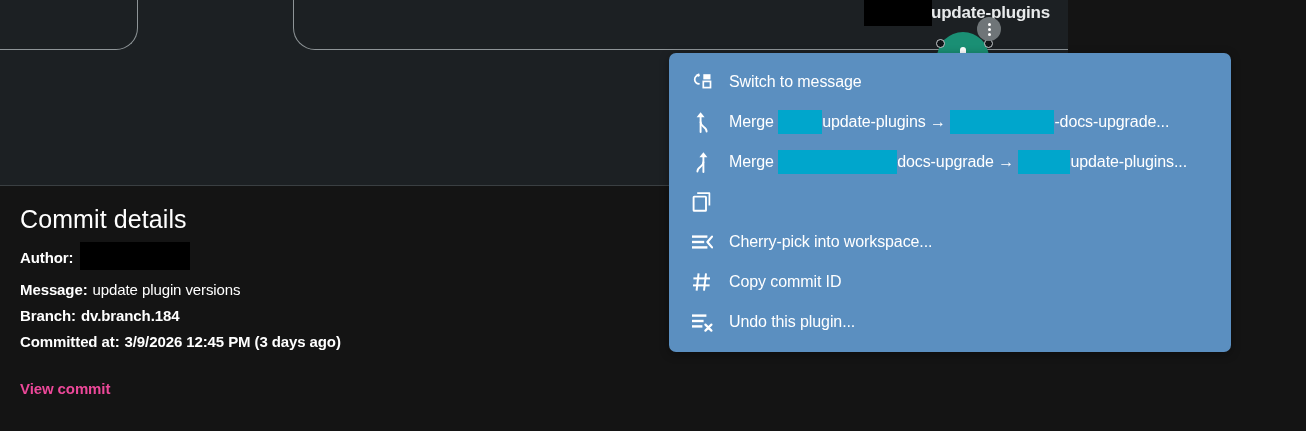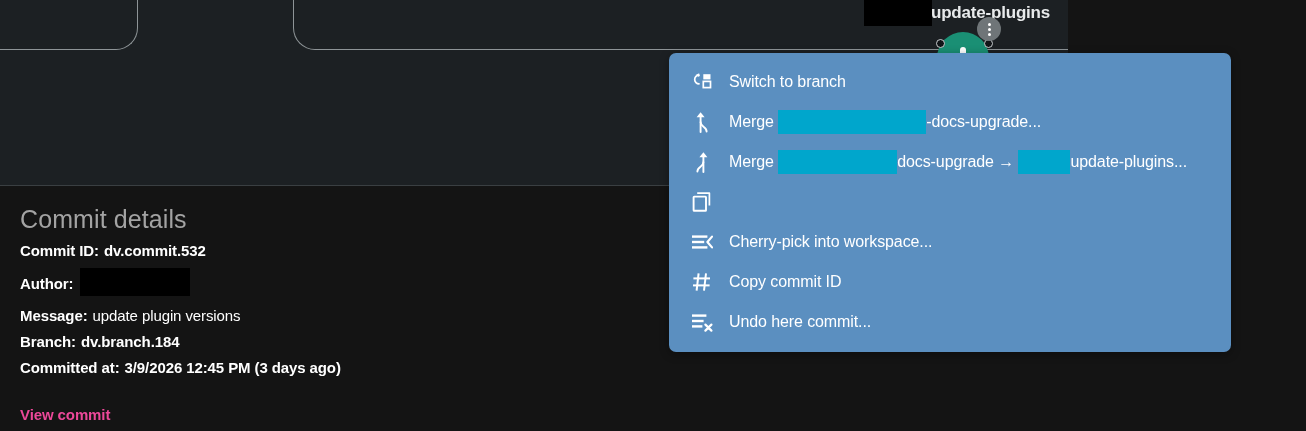--- a/index.html
+++ b/index.html
@@ -147,21 +147,21 @@
     width: 1306px;
     height: 244px;
     background: #141414;
     padding: 18px 0 0 20px;
     box-sizing: border-box;
   }
   #commit-details h2 {
     margin: 0 0 9px 0;
     font-size: 25px;
     font-weight: 400;
-    color: #a3a3a3;
+    color: #ffffff;
     letter-spacing: 0.1px;
   }
   .detail-row {
     font-size: 15px;
     color: #ffffff;
     line-height: 1.0;
     margin-bottom: 11px;
     display: flex;
     align-items: center;
     letter-spacing: -0.1px;
@@ -270,24 +270,20 @@
       <i></i>
         <i></i>
         <i></i>
     </span>
   </div>
 </div>
 
 <div id="commit-details">
   <h2>Commit details</h2>
 
-  <div class="detail-row">
-    <span class="k">Commit ID:</span>
-    <span class="v">dv.commit.532</span>
-  </div>
 
   <div class="detail-row">
     <span class="k">Author:</span>
     <span class="redact-author"></span>
   </div>
 
   <div class="detail-row msg">
     <span class="k">Message:</span>
     <span class="v">update plugin versions</span>
   </div>
@@ -309,34 +305,35 @@
 
   <div class="menu-item">
     <span class="menu-icon">
       <svg width="20" height="20" viewBox="0 0 20 20" fill="none">
         <path d="M7 3.2 A4.3 4.3 0 1 0 7 11.8" stroke="#fff" stroke-width="1.7" fill="none" stroke-linecap="round"></path>
         <path d="M7.2 1.2 L7.2 5.0 L3.6 3.1 Z" fill="#fff"></path>
         <rect x="11.3" y="2.2" width="7.2" height="5.2" fill="#fff"></rect>
         <rect x="11.3" y="9.4" width="7.2" height="6.2" stroke="#fff" stroke-width="1.7" fill="none"></rect>
       </svg>
     </span>
-    <span class="menu-label">Switch to branch</span>
+    <span class="menu-label">Switch to message</span>
   </div>
 
   <div class="menu-item">
     <span class="menu-icon">
       <svg width="20" height="22" viewBox="0 0 20 22" fill="none">
         <path d="M8.6 21 L8.6 4" stroke="#fff" stroke-width="1.9" stroke-linecap="round"></path>
         <path d="M8.6 1.3 L12.6 6.2 L4.6 6.2 Z" fill="#fff"></path>
         <path d="M14.6 20.5 C14.6 15.2 8.6 16.2 8.6 11.3" stroke="#fff" stroke-width="1.9" fill="none" stroke-linecap="round"></path>
       </svg>
     </span>
     <span class="menu-label">
         <span class="txt">Merge </span>
         <span class="redact-cyan" style="width: 44px; background: rgb(0, 166, 204);"></span>
+        <span class="txt">update-plugins → </span>
         <span class="redact-cyan" style="width: 104px; background: rgb(0, 166, 204);"></span>
         <span class="txt">-docs-upgrade...</span>
       </span>
   </div>
 
   <div class="menu-item">
     <span class="menu-icon">
       <svg width="20" height="22" viewBox="0 0 20 22" fill="none">
         <path d="M11.4 21 L11.4 4" stroke="#fff" stroke-width="1.9" stroke-linecap="round"></path>
         <path d="M11.4 1.3 L15.4 6.2 L7.4 6.2 Z" fill="#fff"></path>
@@ -388,16 +385,16 @@
 
   <div class="menu-item">
     <span class="menu-icon">
       <svg width="22" height="20" viewBox="0 0 22 20" fill="none">
         <path d="M1 3.6 H15.4" stroke="#fff" stroke-width="2.4"></path>
         <path d="M1 9.0 H12.6" stroke="#fff" stroke-width="2.4"></path>
         <path d="M1 14.4 H11.4" stroke="#fff" stroke-width="2.4"></path>
         <path d="M14.4 12.6 L20.4 18.6 M20.4 12.6 L14.4 18.6" stroke="#fff" stroke-width="2.2" stroke-linecap="round"></path>
       </svg>
     </span>
-    <span class="menu-label">Undo here commit...</span>
+    <span class="menu-label">Undo this plugin...</span>
   </div>
 
 </div>
 
 </body></html>

